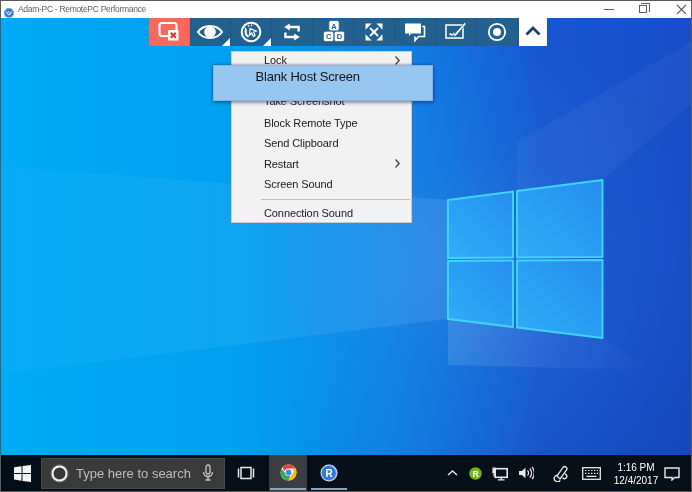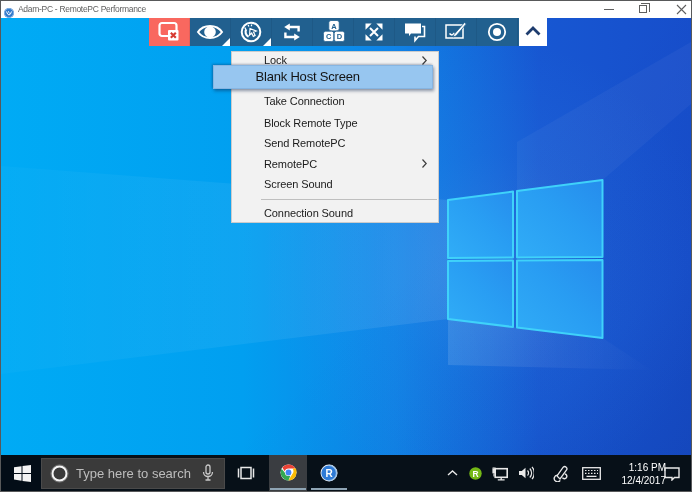--- a/index.html
+++ b/index.html
@@ -15,34 +15,34 @@
 #wallsvg { position:absolute; left:0; top:0; }
 
 #toolbar { position:absolute; left:148px; top:0.4px; width:370px; height:27.2px; background:#21608f; }
 .tile { position:absolute; top:0; height:27.2px; width:41px; border-right:1px solid rgba(0,0,30,0.07); }
 .tile svg { position:absolute; left:50%; top:50%; transform:translate(-50%,-50%); }
 #tile0 { left:0; background:#f9685f; }
 .dropcorner { position:absolute; right:0; bottom:0; width:0; height:0;
   border-left:8px solid transparent; border-bottom:8px solid #ffffff; }
 #chevtile { position:absolute; left:518px; top:0.4px; width:28px; height:27.2px; background:#ffffff; }
 
-#menu { position:absolute; left:230px; top:33px; width:208px; height:172px; background:#f2f2f2; border:1px solid #cbcbcb; }
+#menu { position:absolute; left:230px; top:33px; width:181px; height:172px; background:#f2f2f2; border:1px solid #cbcbcb; }
 .mi { position:absolute; left:32px; font-size:11px; letter-spacing:-0.1px; line-height:14px; color:#1b1b1b; white-space:nowrap; }
 #msep { position:absolute; left:29px; right:1px; top:146.5px; border-top:1px solid #bfbfbf; }
-#band { position:absolute; left:212px; top:46.5px; width:220px; height:24px; background:#97c6f0; border:1px solid #86b5e2;
+#band { position:absolute; left:212px; top:46.5px; width:220px; height:36px; background:#97c6f0; border:1px solid #86b5e2;
   box-shadow:1px 2px 3px rgba(15,35,75,0.45), -1px -1px 2px rgba(15,35,75,0.3); }
 #bandtext { position:absolute; left:41.5px; top:3.5px; font-size:13px; letter-spacing:-0.2px; color:#141414; }
 
 #taskbar { position:absolute; left:0; bottom:0; width:690px; height:36px; background:#071018;margin-top:44px; }
 #startzone { position:absolute; left:0; top:0; width:40px; height:36px; background:#030d17; }
 #chrometile { position:absolute; left:268px; top:0; width:38px; height:36px; background:#3a3d41; }
 #searchbox { position:absolute; left:40px; top:2.5px; width:184px; height:31.5px; background:#3a3a3a; border:1px solid #4a4a4a; }
 #searchtext { position:absolute; left:75px; top:11px; font-size:13px; color:#bdbdbd; }
 .tbi { position:absolute; }
-#clock { position:absolute; left:605px; top:5.5px; width:60px; text-align:right; color:#fff; font-size:10px; line-height:13px; }
+#clock { position:absolute; left:605px; top:5.5px; width:60px; text-align:center; color:#fff; font-size:10px; line-height:13px; }
 #underl1 { position:absolute; left:269px; bottom:1px; width:36px; height:2px; background:#8ea4b4; }
 #underl2 { position:absolute; left:310px; bottom:1px; width:36px; height:2px; background:#8ea4b4; }
 </style>
 </head>
 <body>
 <div id="win">
   <div id="desktop">
     <svg id="wallsvg" width="690" height="473" viewBox="0 0 690 473">
       <defs>
         <linearGradient id="bg" x1="0" y1="0" x2="690" y2="0" gradientUnits="userSpaceOnUse">
@@ -169,24 +169,24 @@
       <svg width="28" height="27" viewBox="0 0 28 27">
           <path d="M7.5 16.5 L14 10 L20.5 16.5" fill="none" stroke="#1e3c6e" stroke-width="2.8"></path>
         </svg>
     </div>
 
     <div id="menu">
       <div class="mi" style="top:1px">Lock</div>
       <svg style="position:absolute; right:11px; top:3.5px" width="5" height="9" viewBox="0 0 5 9">
           <path d="M0.5 0.5 L4.2 4.5 L0.5 8.5" fill="none" stroke="#3c3c3c" stroke-width="1.2"></path>
         </svg>
-      <div class="mi" style="top:42px">Take Connection</div>
+      <div class="mi" style="top:42px">Take Screenshot</div>
       <div class="mi" style="top:63.5px">Block Remote Type</div>
-      <div class="mi" style="top:83.5px">Send RemotePC</div>
-      <div class="mi" style="top:104.5px">RemotePC</div>
+      <div class="mi" style="top:83.5px">Send Clipboard</div>
+      <div class="mi" style="top:104.5px">Restart</div>
       <svg style="position:absolute; right:11px; top:107px" width="5" height="9" viewBox="0 0 5 9">
           <path d="M0.5 0.5 L4.2 4.5 L0.5 8.5" fill="none" stroke="#3c3c3c" stroke-width="1.2"></path>
         </svg>
       <div class="mi" style="top:125px">Screen Sound</div>
       <div id="msep"></div>
       <div class="mi" style="top:154px">Connection Sound</div>
     </div>
     <div id="band">
         <div id="bandtext">Blank Host Screen</div>
       </div>

